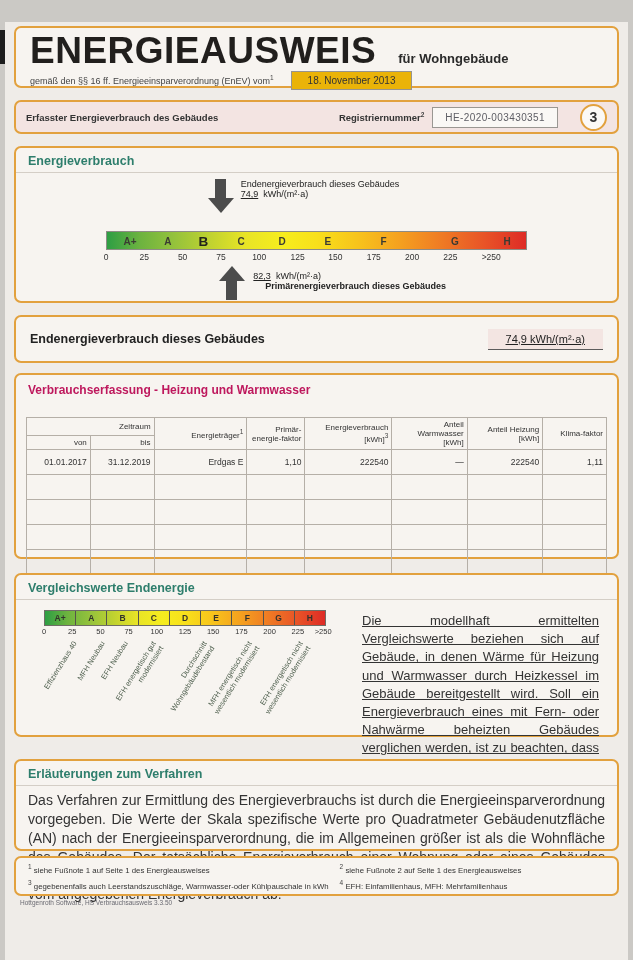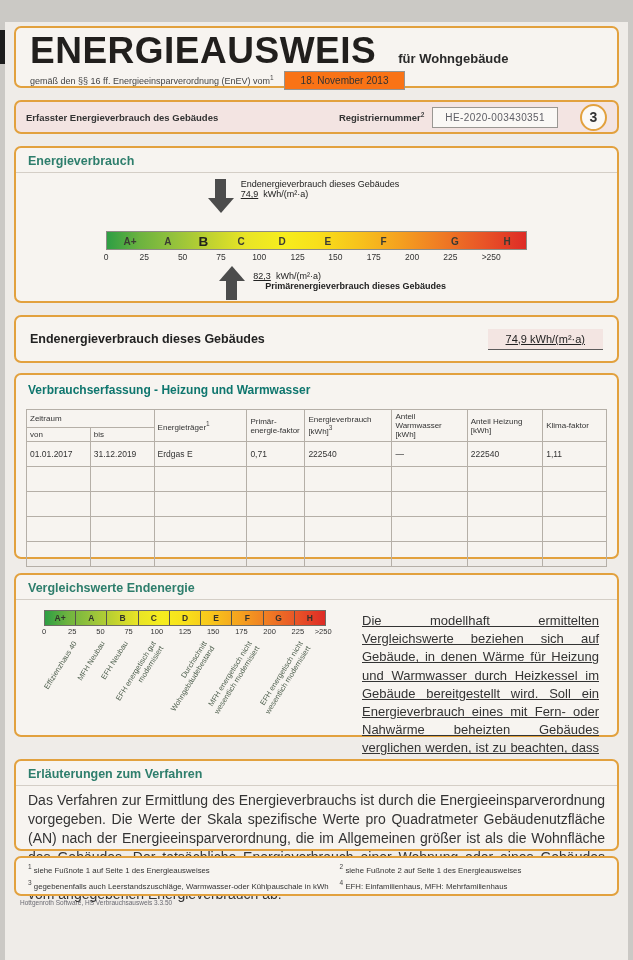--- a/index.html
+++ b/index.html
@@ -34,22 +34,22 @@
   
   .title-box { height: 62px; padding: 4px 14px 3px 14px; }
   .title-row { display: flex; align-items: baseline; }
   .main-title {
     font-size: 37px; font-weight: bold; color: #211f1d;
     letter-spacing: 0.5px; line-height: 1.05;
   }
   .sub-title { font-size: 13px; font-weight: bold; color: #2a2a2a; margin-left: 22px; }
   .law-row { display: flex; align-items: center; margin-top: 0px; font-size: 9px; color: #454545; }
   .date-box {
-    display: inline-block; margin-left: 10px;
-    border: 1.5px solid #97948f; background: #f97316;
+    display: inline-block; margin-left: 17px;
+    border: 1.5px solid #97948f; background: #eab308;
     padding: 3px 16px; font-size: 10px; color: #333;
   }
 
   
   .header-bar {
     height: 34px; margin-top: 12px;
     background: #f3e4e2;
     display: flex; align-items: center;
     padding: 0 10px; font-size: 9.5px; color: #333;
   }
@@ -106,25 +106,25 @@
   .end-strip h3 { font-size: 12.5px; color: #222; }
   .end-strip .sub { font-size: 9px; color: #444; margin-top: 2px; }
   .end-value {
     font-size: 11px; color: #222; background: #f3e5e2;
     border-bottom: 1.5px solid #5c5c5c;
     padding: 4px 18px; text-decoration: underline;
   }
 
   
   .tbl-section { margin-top: 10px; height: 186px; padding: 6px 10px 8px 10px; }
-  .tbl-section h3 { font-size: 12px; color: #0f766e; margin: 2px 2px 12px 2px; }
+  .tbl-section h3 { font-size: 12px; color: #be185d; margin: 2px 2px 20px 2px; }
   table.verb { width: 100%; border-collapse: collapse; table-layout: fixed; }
   table.verb th, table.verb td {
     border: 1px solid #b5afa7; font-size: 8px; color: #333;
-    text-align: left; vertical-align: middle; padding: 2px 3px;
+    text-align: right; vertical-align: middle; padding: 2px 3px;
     font-weight: normal;
   }
   table.verb td { font-size: 8.5px; height: 25px; }
   table.verb thead tr:first-child th { height: 18px; }
 
   
   .vg-section { margin-top: 14px; height: 164px; }
   .vg-content { display: flex; padding: 10px 12px 0 12px; }
   .vg-left { width: 318px; padding-left: 16px; }
   .vband {
@@ -277,21 +277,21 @@
           <tr>
             <th>von</th>
             <th>bis</th>
           </tr>
         </thead>
         <tbody>
           <tr>
             <td>01.01.2017</td>
             <td>31.12.2019</td>
             <td>Erdgas E</td>
-            <td>0,71</td>
+            <td>1,10</td>
             <td>222540</td>
             <td>—</td>
             <td>222540</td>
             <td>1,11</td>
           </tr>
           <tr>
             <td></td>
               <td></td>
               <td></td>
               <td></td>

